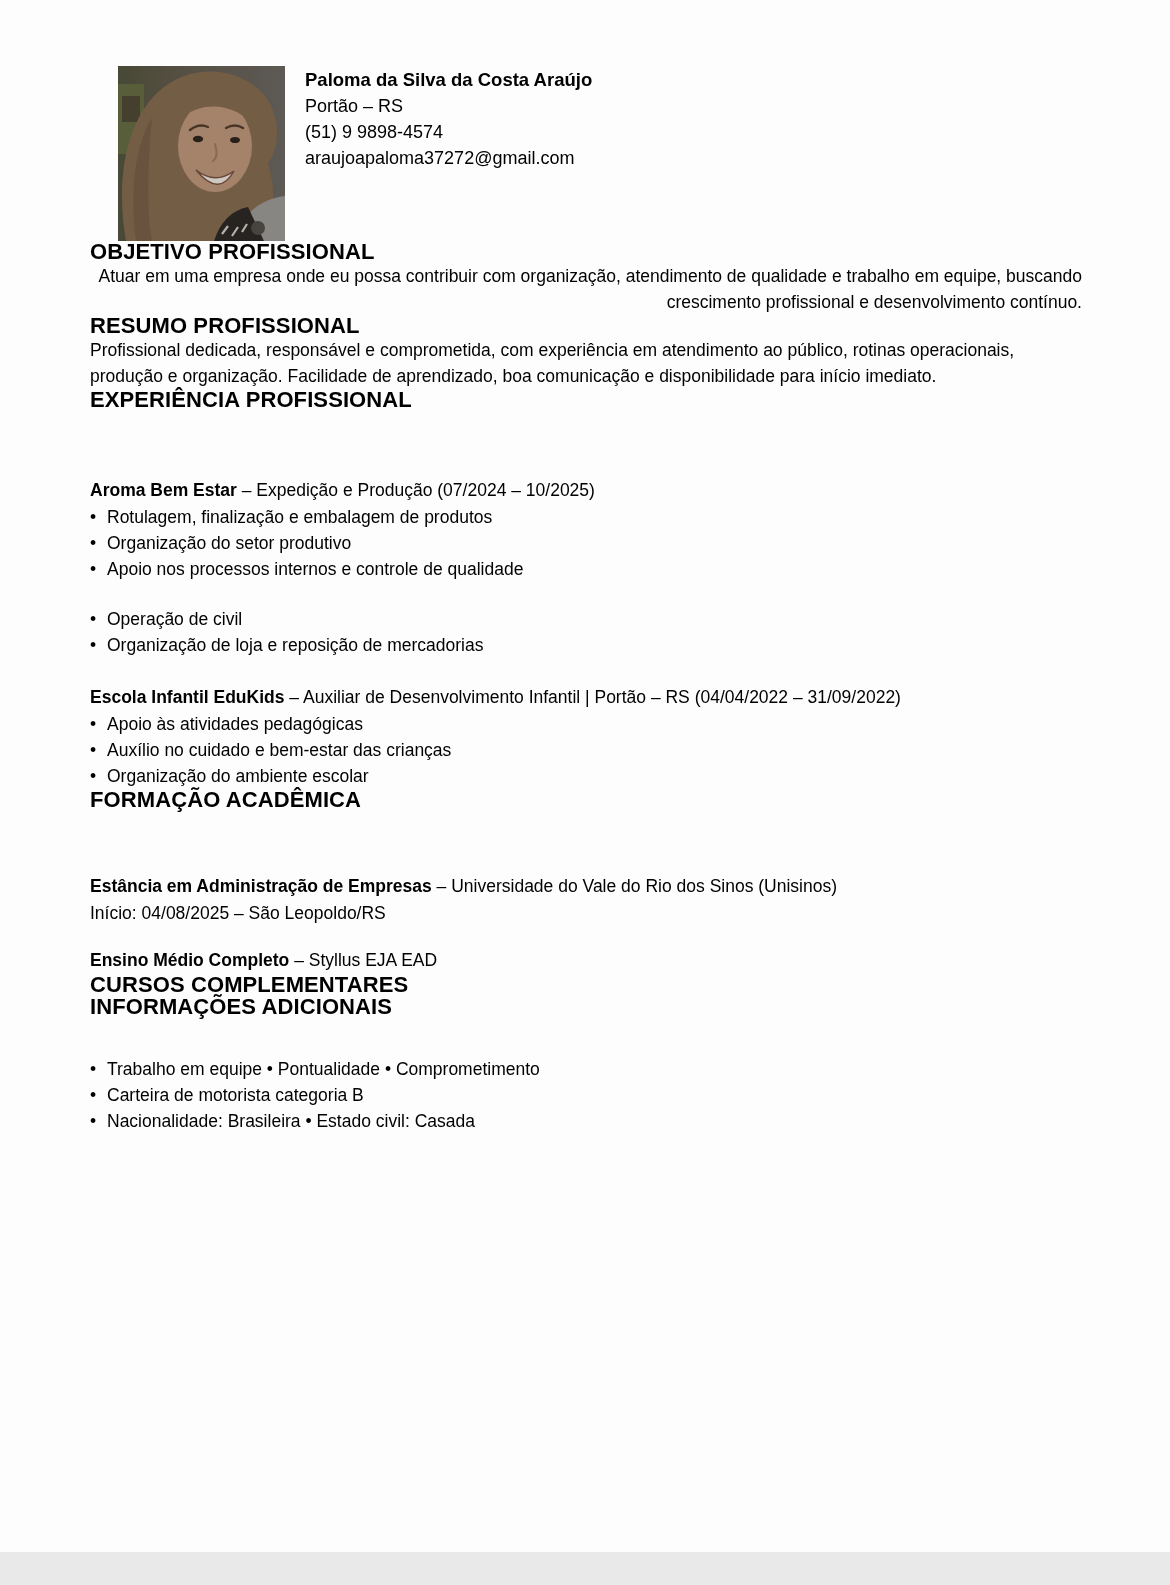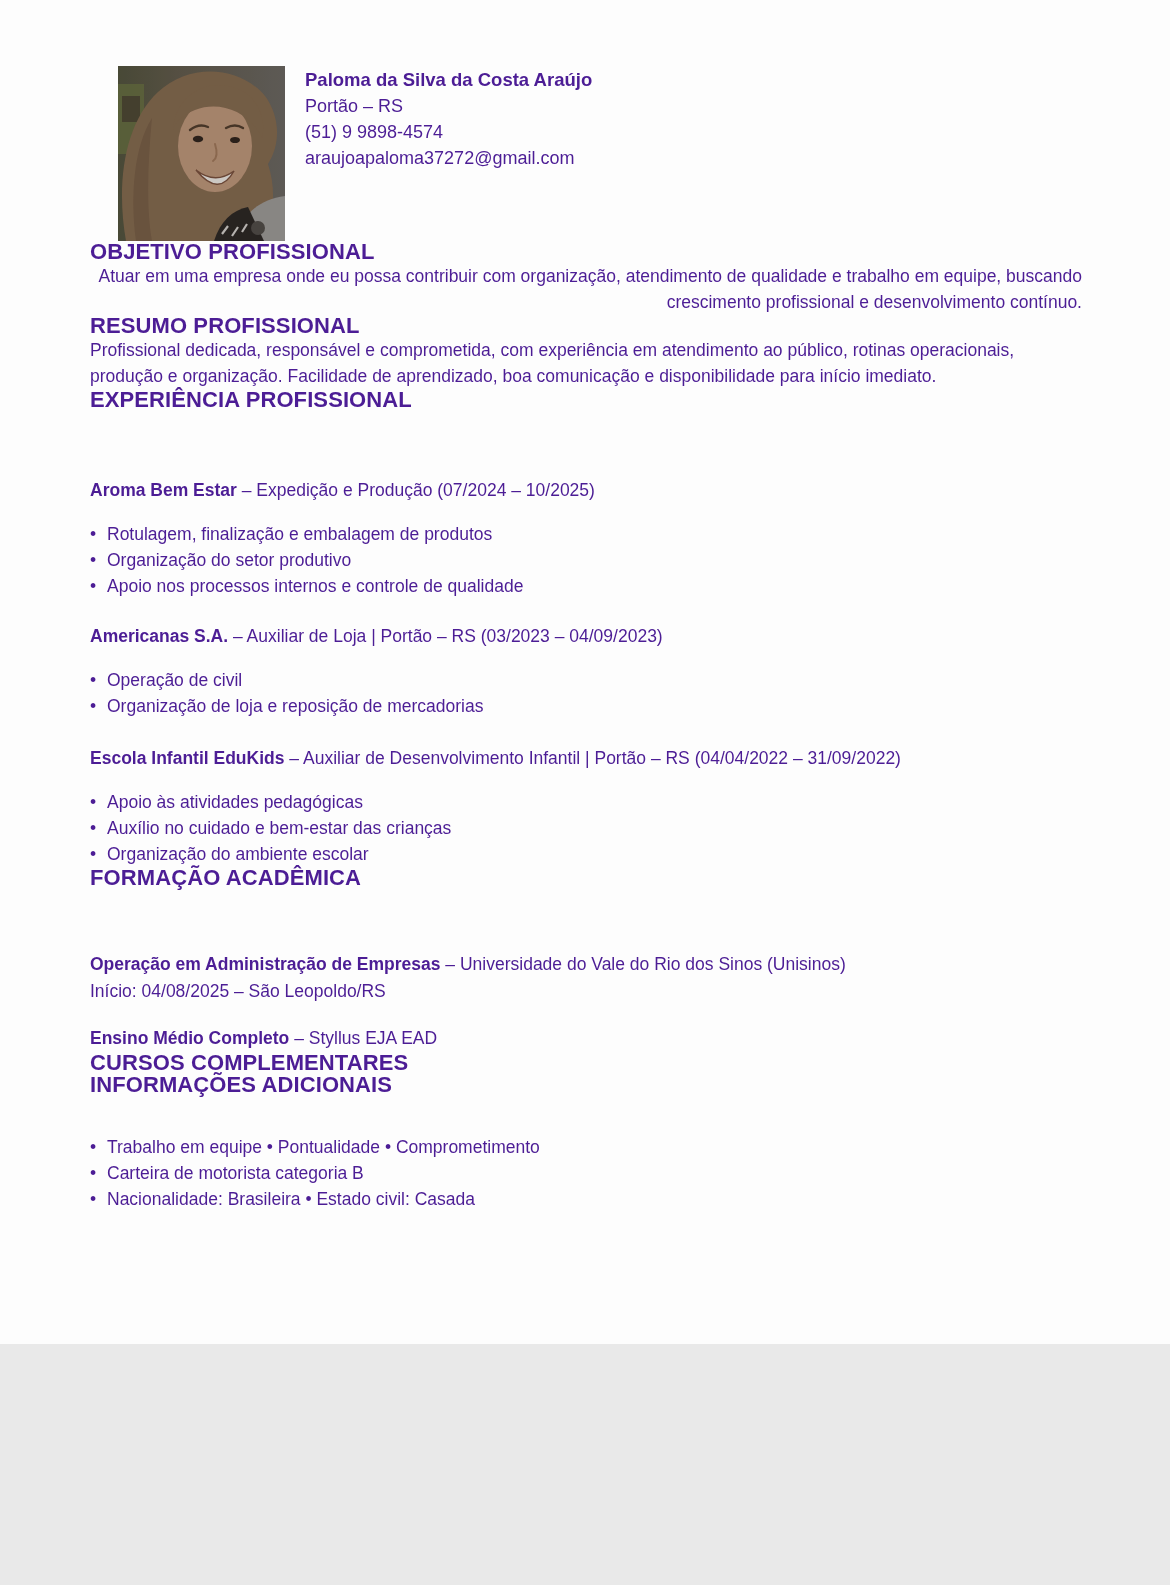--- a/index.html
+++ b/index.html
@@ -1,24 +1,24 @@
 <!DOCTYPE html>
 <html><head>
 <meta charset="utf-8">
 <style>
   * { box-sizing: border-box; }
   html, body { margin: 0; padding: 0; background: #e9e9e9; }
   .page {
     position: relative;
     width: 1170px;
-    height: 1344px;
+    height: 1552px;
     margin: 0 auto;
     background: #fdfdfd;
     font-family: "Liberation Sans", sans-serif;
-    color: #4c1d95;
+    color: #000000;
     overflow: hidden;
   }
   .content {
     position: absolute;
     left: 90px;
     top: 0;
     width: 992px;
   }
   
   .header {
@@ -62,21 +62,21 @@
   .p-objetivo { margin-top: 11px; text-align: right; }
   .sec-resumo { margin-top: 7px; }
   .p-resumo { margin-top: 3px; }
   .sec-experiencia { margin-top: 6px; }
   .job { font-size: 17.5px; line-height: 26px; }
   .job-title { line-height: 27px; }
   .job .co { font-weight: bold; text-align: center; }
   .job-1 { margin-top: 66px; }
   .job-2 { margin-top: 24px; }
   .job-3 { margin-top: 26px; }
-  .bullets { margin-top: 17px; }
+  .bullets { margin-top: 0; }
   .bullet-line { position: relative; padding-left: 17px; line-height: 26px; font-size: 17.5px; }
   .bullet-line::before { content: "\2022"; position: absolute; left: 0; top: 0; }
   .sec-formacao { margin-top: 2px; }
   .edu { font-size: 17.5px; line-height: 27px; }
   .edu .deg { font-weight: bold; }
   .edu-1 { margin-top: 62px; }
   .edu-2 { margin-top: 20px; }
   .sec-cursos { margin-top: 20px; }
   .cursos-list { margin-top: 30px; }
   .sec-adicionais { margin-top: 8px; }
@@ -148,23 +148,20 @@
         <span class="co">Aroma Bem Estar</span><span> – Expedição e Produção (07/2024 – 10/2025)</span>
       </div>
       <div class="bullets">
         <div class="bullet-line">Rotulagem, finalização e embalagem de produtos</div>
         <div class="bullet-line">Organização do setor produtivo</div>
         <div class="bullet-line">Apoio nos processos internos e controle de qualidade</div>
       </div>
     </div>
 
     <div class="job job-2">
-      <div class="job-title">
-        <span class="co">Americanas S.A.</span><span> – Auxiliar de Loja | Portão – RS (03/2023 – 04/09/2023)</span>
-      </div>
       <div class="bullets">
         <div class="bullet-line">Operação de civil</div>
         <div class="bullet-line">Organização de loja e reposição de mercadorias</div>
       </div>
     </div>
 
     <div class="job job-3">
       <div class="job-title">
         <span class="co">Escola Infantil EduKids</span><span> – Auxiliar de Desenvolvimento Infantil | Portão – RS (04/04/2022 – 31/09/2022)</span>
       </div>
@@ -172,21 +169,21 @@
         <div class="bullet-line">Apoio às atividades pedagógicas</div>
         <div class="bullet-line">Auxílio no cuidado e bem-estar das crianças</div>
         <div class="bullet-line">Organização do ambiente escolar</div>
       </div>
     </div>
 
     <h2 class="sec sec-formacao">FORMAÇÃO ACADÊMICA</h2>
 
     <div class="edu edu-1">
       <div>
-        <span class="deg">Operação em Administração de Empresas</span><span> – Universidade do Vale do Rio dos Sinos (Unisinos)</span>
+        <span class="deg">Estância em Administração de Empresas</span><span> – Universidade do Vale do Rio dos Sinos (Unisinos)</span>
       </div>
       <div>Início: 04/08/2025 – São Leopoldo/RS</div>
     </div>
 
     <div class="edu edu-2">
       <div>
         <span class="deg">Ensino Médio Completo</span><span> – Styllus EJA EAD</span>
       </div>
     </div>
 

